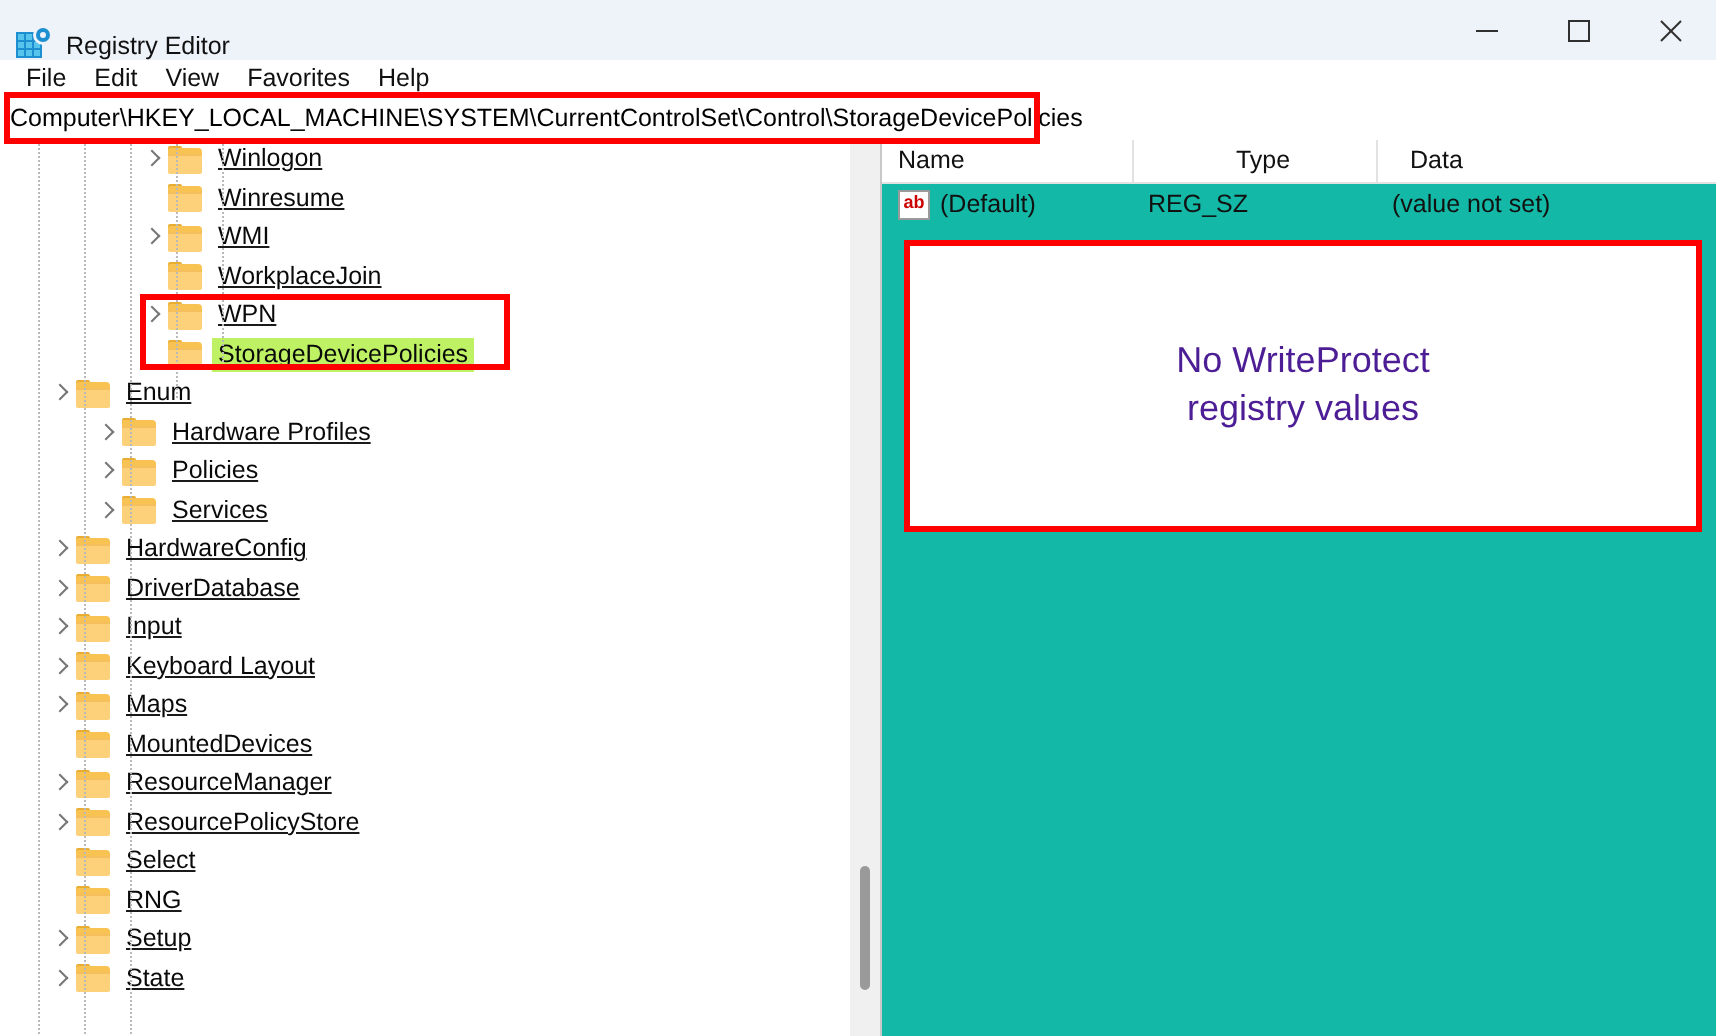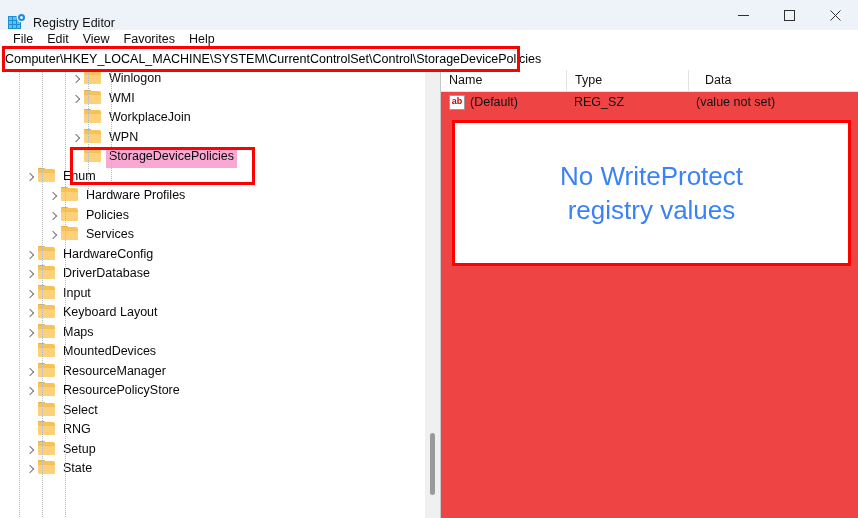--- a/index.html
+++ b/index.html
@@ -85,27 +85,28 @@
   .tree-scroll-thumb {
     position: absolute; left: 430px; top: 433px; width: 5px; height: 62px;
     background: #9a9a9a; border-radius: 3px;
   }
   .splitter {
     position: absolute; left: 440px; top: 70px; width: 1px; height: 448px;
     background: #c8c8c8;
   }
   .list-panel {
     position: absolute; left: 441px; top: 70px; width: 417px; height: 448px;
-    background: #ef4444;
+    background: #14b8a6;
   }
 
   
   .tree-row {
-    height: 19.5px; display: flex; position: relative;
+    height: 19.5px; display: flex; align-items: center; position: relative;
     white-space: nowrap;
+    text-decoration: underline;
   }
   .tree-row .indent { flex: none; }
   .chev {
     width: 15px; height: 19px; flex: none; position: relative;
   }
   .chev.has::after {
     content: ""; position: absolute; left: 4px; top: 6px;
     width: 5px; height: 5px;
     border-right: 1.4px solid #767676; border-top: 1.4px solid #767676;
     transform: rotate(45deg);
@@ -123,42 +124,42 @@
   }
   .folder .front {
     position: absolute; left: 0; top: 4px; width: 17px; height: 9px;
     background: #fdd07a; border-radius: 1px;
     border-top: 1px solid #f5bf5e;
   }
   .tree-label {
     font-size: 12.5px; color: #0a0a0a; padding: 1px 3px; line-height: 15px;
   }
   .tree-row.selected .tree-label {
-    background: #f9a8d4;
+    background: #bef264;
   }
   
   .guide {
     position: absolute; top: 70px; width: 1px; height: 448px;
     background-image: linear-gradient(to bottom, #b9b9b9 1px, transparent 1px);
     background-size: 1px 2px;
     pointer-events: none;
   }
 
   
   .list-header {
     height: 21px; display: flex; align-items: center;
     border-bottom: 1px solid #e2e2e2; background: #ffffff;
   }
   .col {
     font-size: 12.5px; color: #111; padding-left: 8px; box-sizing: border-box;
     height: 21px; line-height: 21px; position: relative;
   }
   .col + .col { border-left: 1px solid #e2e2e2; }
   .col-name { width: 125px; }
-  .col-type { width: 122px; }
+  .col-type { width: 122px; text-align: center; }
   .col-data { width: 168px; padding-left: 16px; }
   .list-row {
     height: 20px; display: flex; align-items: center;
   }
   .cell {
     font-size: 12.5px; color: #111; padding-left: 8px; box-sizing: border-box;
     display: flex; align-items: center;
   }
   .cell-name { width: 125px; }
   .cell-type { width: 122px; }
@@ -180,21 +181,21 @@
   }
   .anno-address { left: 2px; top: 46px; width: 518px; height: 26px; }
   .anno-tree    { left: 70px; top: 147px; width: 185px; height: 38px; }
   .anno-note {
     left: 452px; top: 120px; width: 399px; height: 146px;
     background: #ffffff;
     display: flex; align-items: center; justify-content: center;
     pointer-events: auto;
   }
   .note-text {
-    font-size: 26px; color: #3b82f6; text-align: center; line-height: 1.32;
+    font-size: 18px; color: #4c1d95; text-align: center; line-height: 1.32;
     font-family: "Liberation Sans", sans-serif;
   }
 </style>
 </head>
 <body>
 
 <div class="titlebar">
   <div class="app-icon">
     <div class="grid">
         <i></i>
@@ -245,20 +246,30 @@
 <div class="tree-panel" id="tree-panel">
     <div class="tree-row">
       <div class="indent" style="width: 69px;"></div>
       <div class="chev has"></div>
       <div class="folder">
         <div class="tab"></div>
         <div class="back"></div>
         <div class="front"></div>
       </div>
       <div class="tree-label">Winlogon</div>
+    </div>
+    <div class="tree-row">
+      <div class="indent" style="width: 69px;"></div>
+      <div class="chev"></div>
+      <div class="folder">
+        <div class="tab"></div>
+        <div class="back"></div>
+        <div class="front"></div>
+      </div>
+      <div class="tree-label">Winresume</div>
     </div>
     <div class="tree-row">
       <div class="indent" style="width: 69px;"></div>
       <div class="chev has"></div>
       <div class="folder">
         <div class="tab"></div>
         <div class="back"></div>
         <div class="front"></div>
       </div>
       <div class="tree-label">WMI</div>

